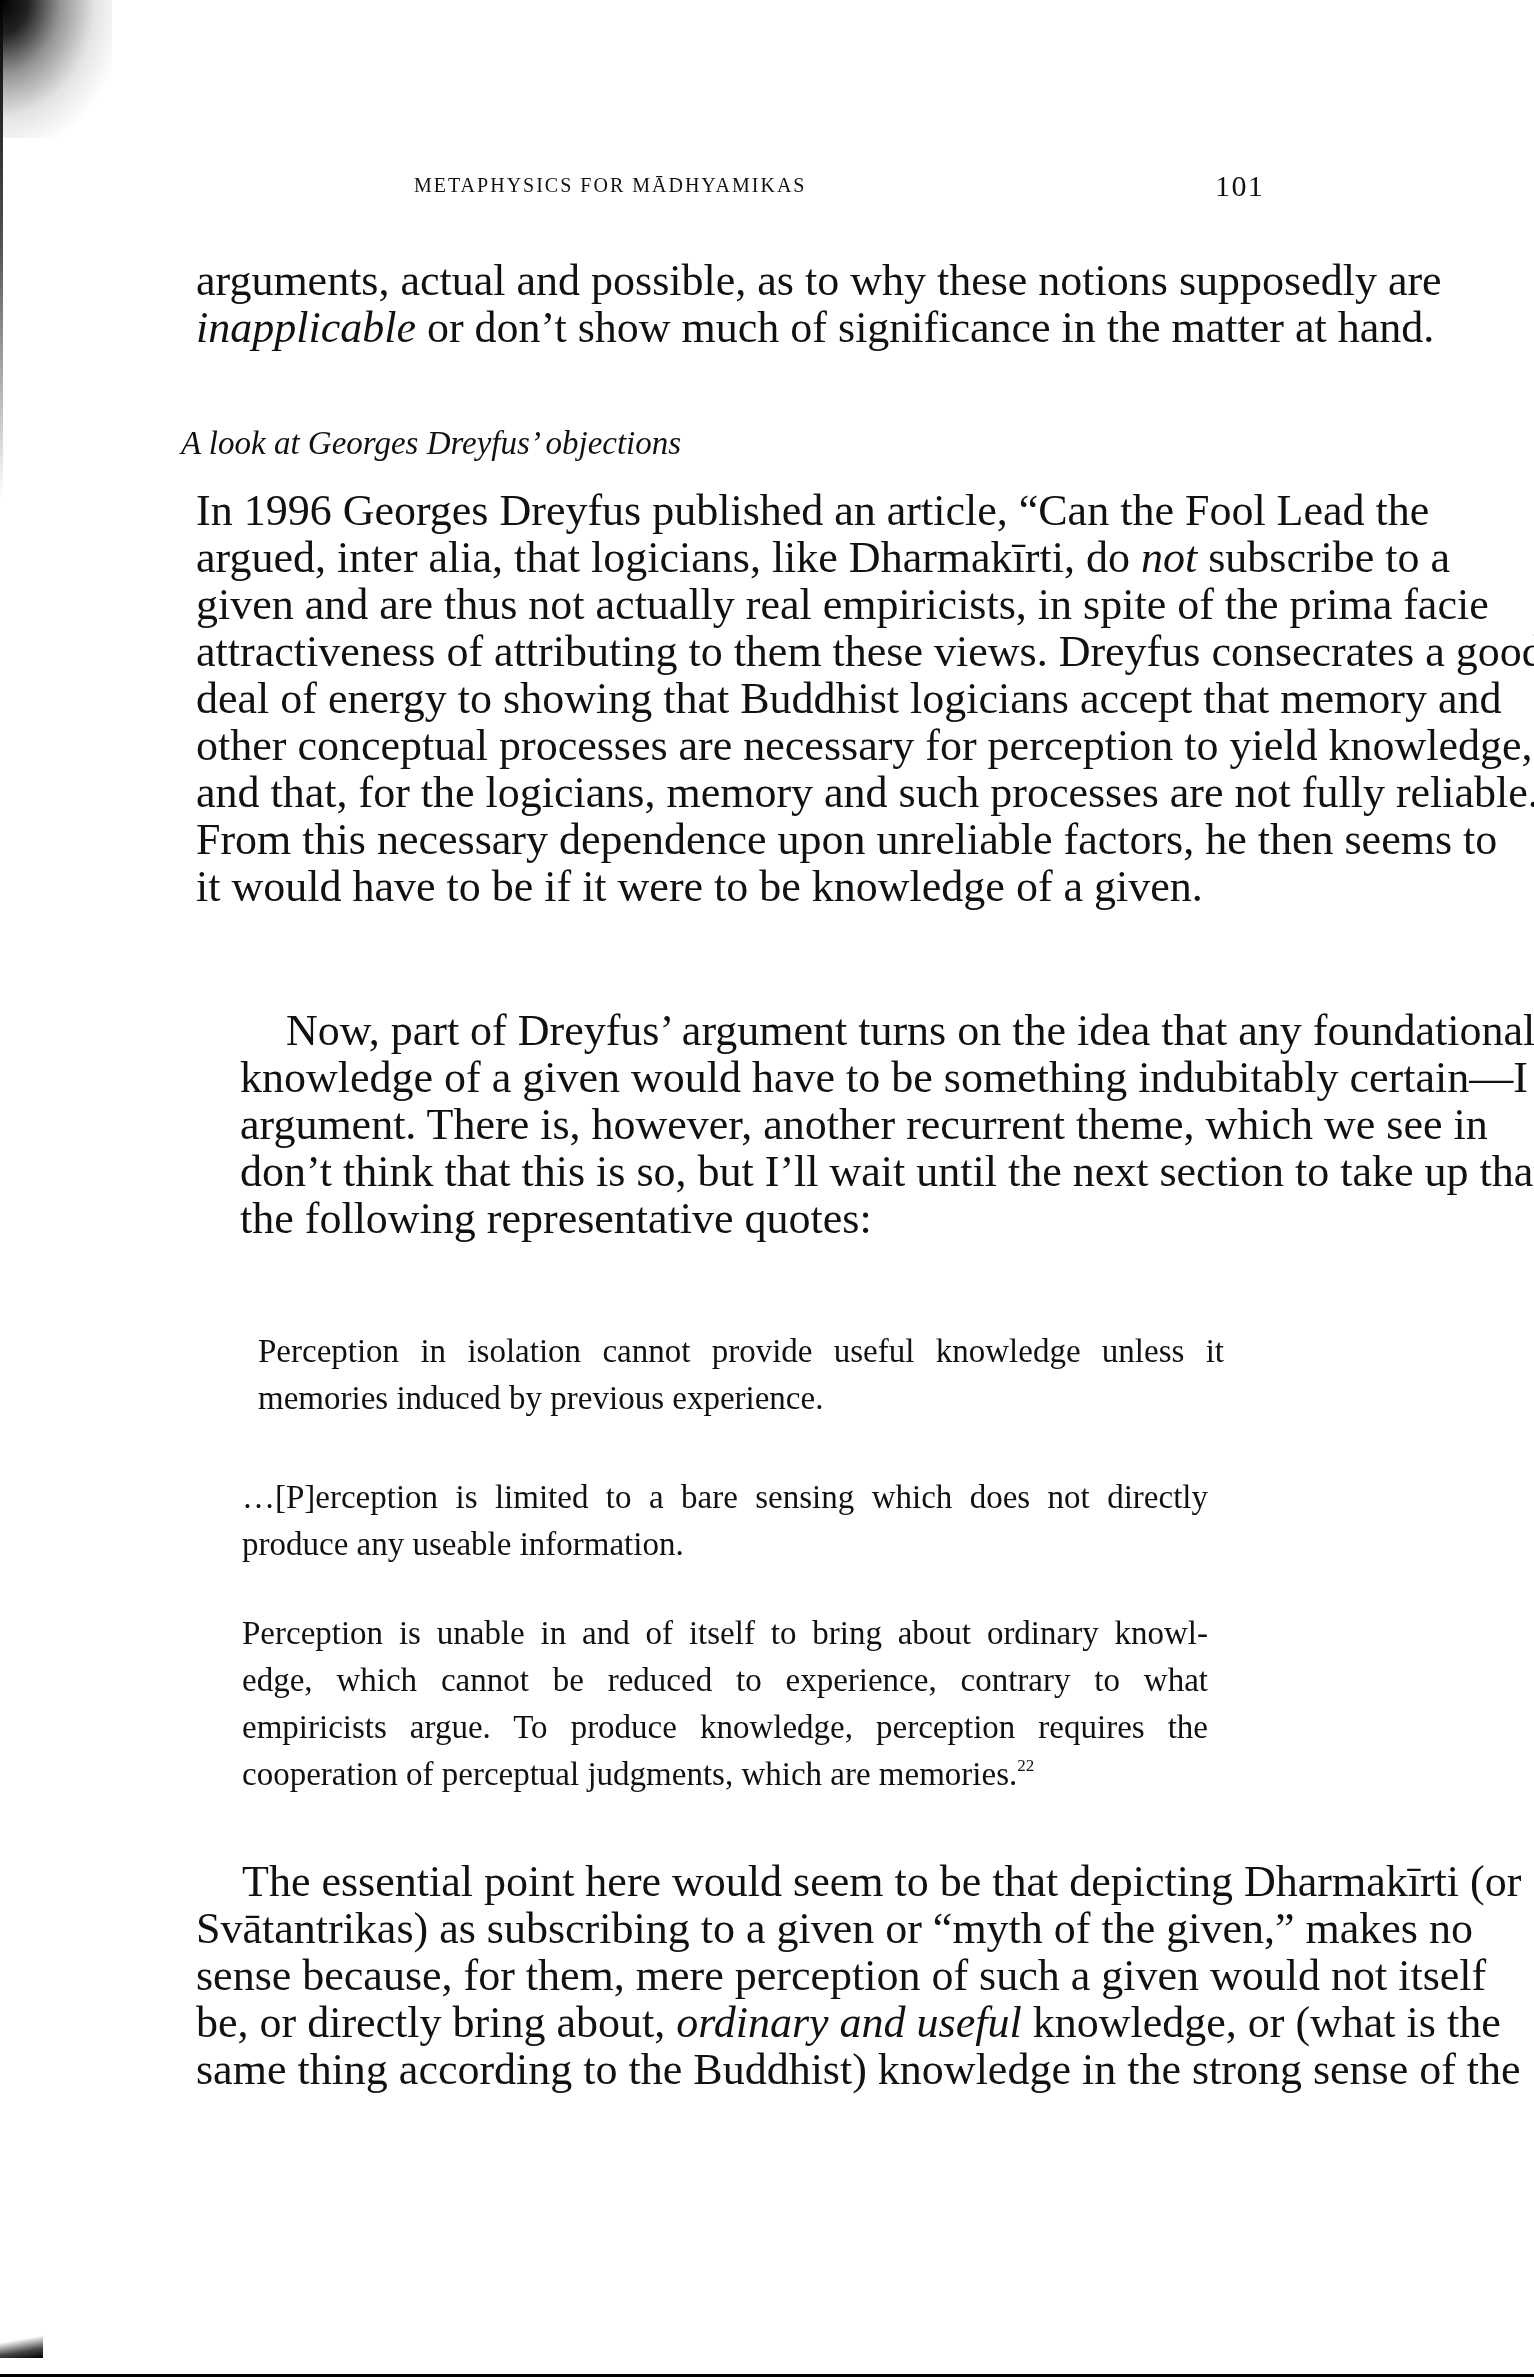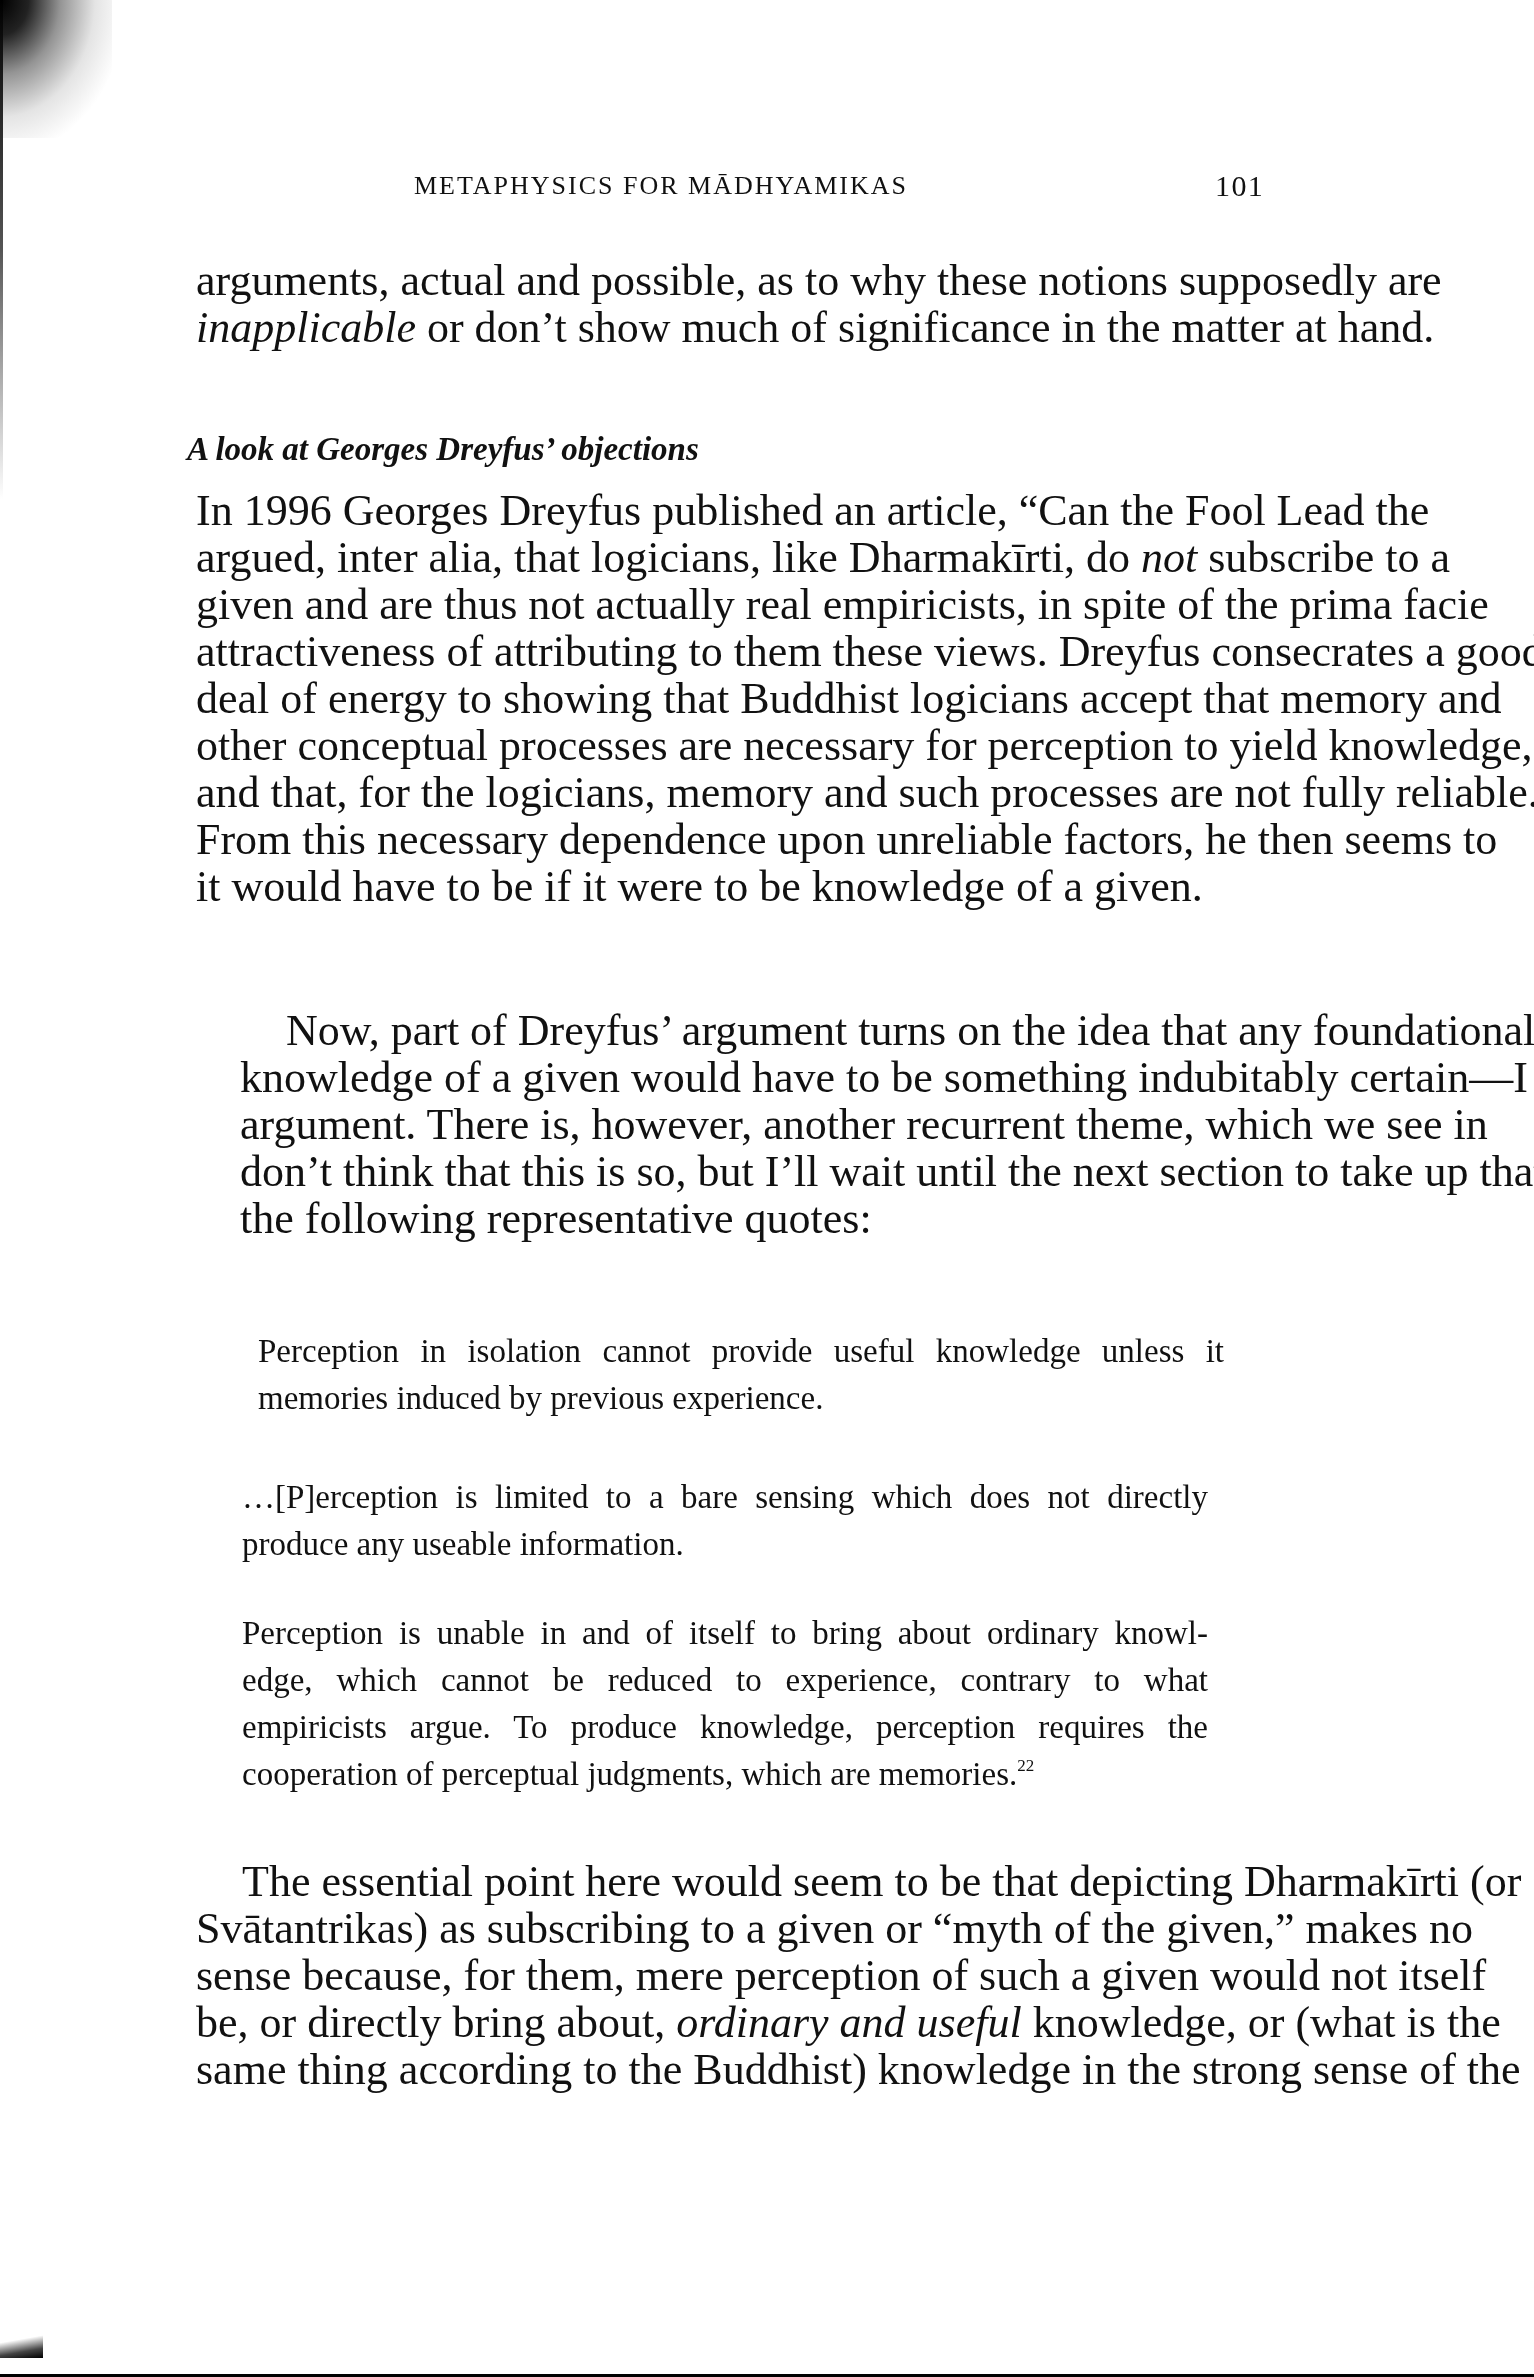--- a/index.html
+++ b/index.html
@@ -43,21 +43,21 @@
     position: absolute;
     top: 169px;
     left: 181px;
     width: 1083px;
     height: 33px;
   }
   .running-title {
     position: absolute;
     left: 233px;
     top: 0;
-    font-size: 26px;
+    font-size: 20px;
     letter-spacing: 2px;
     line-height: 33px;
   }
   .page-number {
     position: absolute;
     right: 0;
     top: 0;
     font-size: 30px;
     letter-spacing: 1.3px;
     line-height: 33px;
@@ -108,21 +108,21 @@
 <header class="running-head">
   <span class="running-title">METAPHYSICS FOR MĀDHYAMIKAS</span>
   <span class="page-number">101</span>
 </header>
 
 <div class="text-block" style="top:257px;">
   <span class="line"><span>arguments, actual and possible, as to why these notions supposedly are</span></span>
   <span class="line last"><em>inapplicable</em><span> or don’t show much of significance in the matter at hand.</span></span>
 </div>
 
-<h2 class="section-heading" style="margin:6px;font-weight:bold;">A look at Georges Dreyfus’ objections</h2>
+<h2 class="section-heading" style="margin:0;font-weight:normal;">A look at Georges Dreyfus’ objections</h2>
 
 <div class="text-block" style="top:487px;">
   <span class="line">In 1996 Georges Dreyfus published an article, “Can the Fool Lead the</span>
   <span class="line"><span>argued, inter alia, that logicians, like Dharmakīrti, do </span><em>not</em><span> subscribe to a</span></span>
   <span class="line">given and are thus not actually real empiricists, in spite of the prima facie</span>
   <span class="line">attractiveness of attributing to them these views. Dreyfus consecrates a good</span>
   <span class="line">deal of energy to showing that Buddhist logicians accept that memory and</span>
   <span class="line">other conceptual processes are necessary for perception to yield knowledge,</span>
   <span class="line">and that, for the logicians, memory and such processes are not fully reliable.</span>
   <span class="line">From this necessary dependence upon unreliable factors, he then seems to</span>

